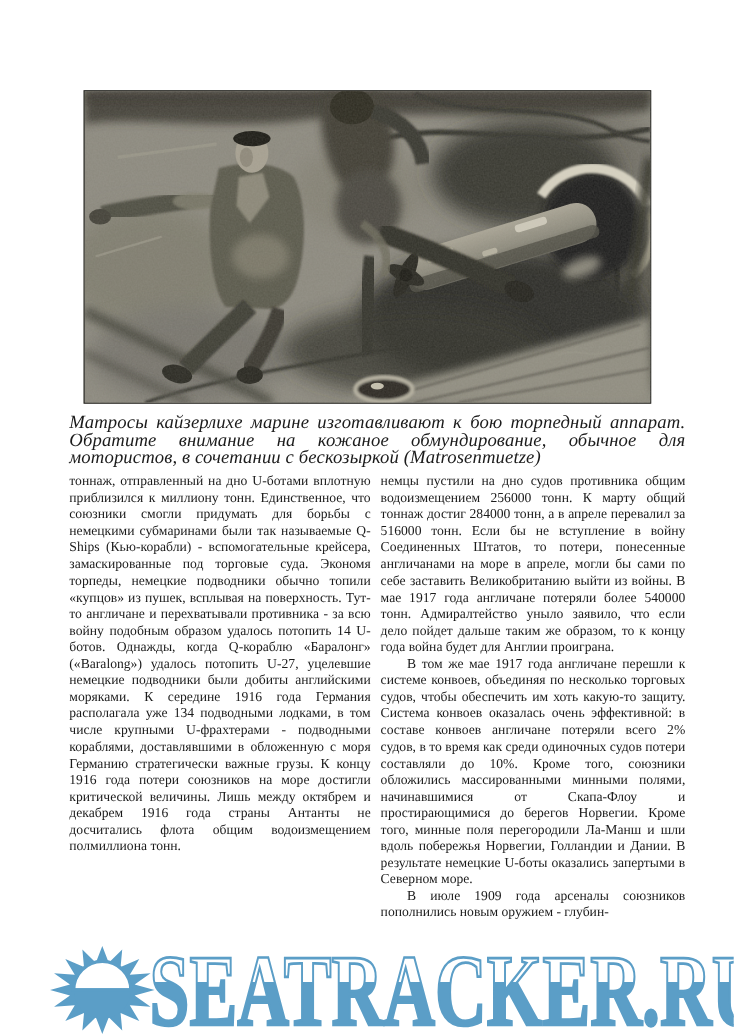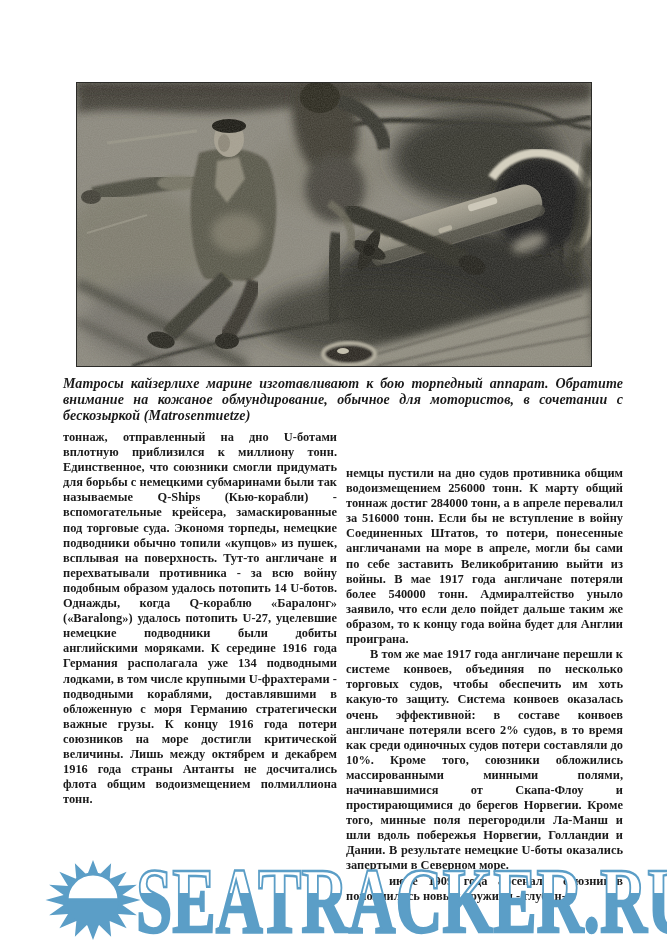--- a/index.html
+++ b/index.html
@@ -7,29 +7,29 @@
     width:667px;height:941px;position:relative;background:#ffffff;
     font-family:"Liberation Serif", serif;color:#1b1b1b;overflow:hidden;
   }
   .photo-wrap{
     position:absolute;left:76px;top:82px;width:514px;height:283px;
     border:1px solid #2b2b28;box-sizing:content-box;background:#87847a;
   }
   .photo-wrap svg{display:block;}
   .caption{
     position:absolute;left:63px;top:376px;width:560px;
-    font-size:14px;line-height:16px;font-weight:bold;font-style:italic;
+    font-size:17px;line-height:16px;font-weight:normal;font-style:italic;
     text-align:justify;letter-spacing:.1px;
   }
   .col{
     position:absolute;top:430px;height:452px;overflow:hidden;
-    font-size:12.4px;line-height:15.1px;text-align:justify;font-weight:bold;
+    font-size:12.4px;line-height:15.1px;text-align:justify;
   }
   .col-left{left:63px;width:274px;}
-  .col-right{left:346px;width:277px;margin-top:36px;}
+  .col-right{left:346px;width:277px;}
   .para{margin:0;text-indent:24px;}
   .para.cont{text-indent:0;}
   .watermark{
     position:absolute;left:0;top:860px;width:616px;height:81px;margin-left:39px;
   }
   .watermark svg{display:block;}
 </style>
 </head>
 <body>
 

